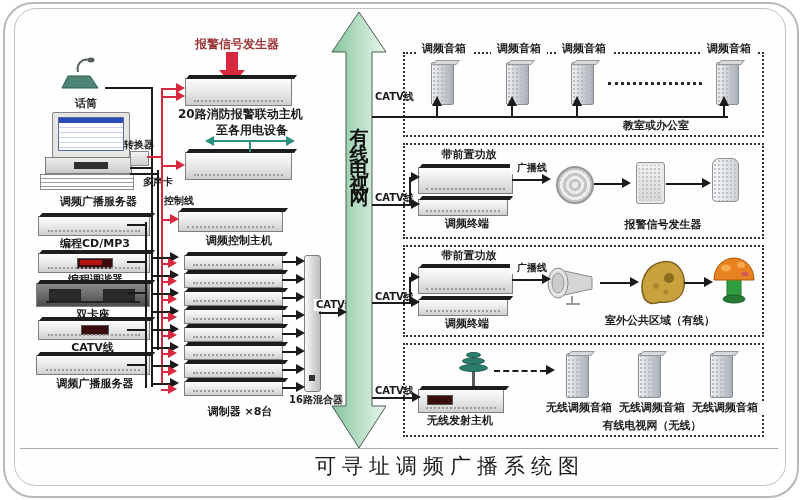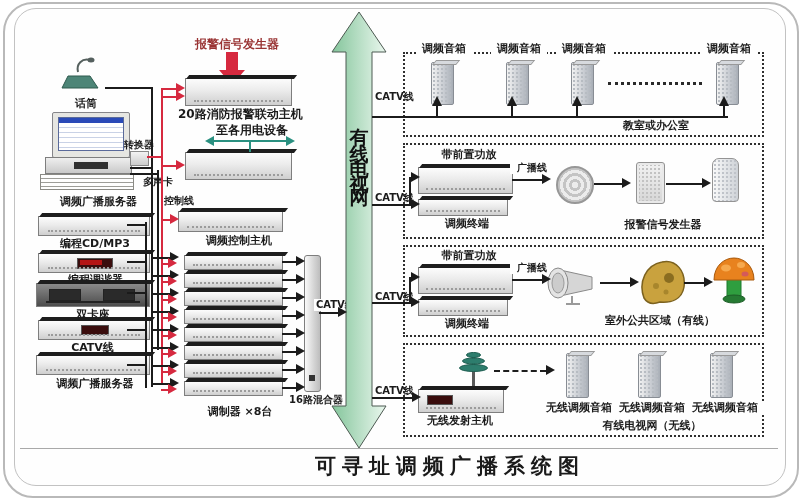--- a/index.html
+++ b/index.html
@@ -10,21 +10,21 @@
   .frame-inner{position:absolute;left:14px;top:8px;width:770px;height:476px;
                border:1px solid #c2c2c2;border-radius:22px;background:#fefefe;}
   .sep-line{position:absolute;left:20px;top:448px;width:758px;height:1px;background:#a9a9a9;}
 
   .lbl{position:absolute;font-weight:bold;font-size:11px;line-height:1.2;color:#1b1b1b;
        text-align:center;white-space:nowrap;}
   .s10{font-size:10px}.s12{font-size:12px}
   .wb{background:#fefefe;padding:0 2px;}
   .red-t{color:#993333;}
   .title{position:absolute;left:290px;top:452px;width:320px;text-align:center;
-         font-size:21px;font-weight:bold;letter-spacing:6px;color:#1a1a1a;}
+         font-size:21px;font-weight:normal;letter-spacing:6px;color:#1a1a1a;}
 
   .zone{position:absolute;border:2px dotted #2e2e2e;}
 
   .rack{position:absolute;background:linear-gradient(180deg,#fcfcfc 0%,#ebebeb 45%,#cfcfcf 100%);
         border:1px solid #7e7e7e;}
   .rack::before{content:"";position:absolute;left:0;right:-3px;top:-4px;height:4px;
         background:#1d1d1d;transform:skewX(-38deg);transform-origin:left bottom;}
   .rack::after{content:"";position:absolute;left:8%;right:8%;bottom:3px;
         border-top:2px dotted #9b9b9b;}
   .dark{background:linear-gradient(180deg,#8a8a8a,#4c4c4c);}

